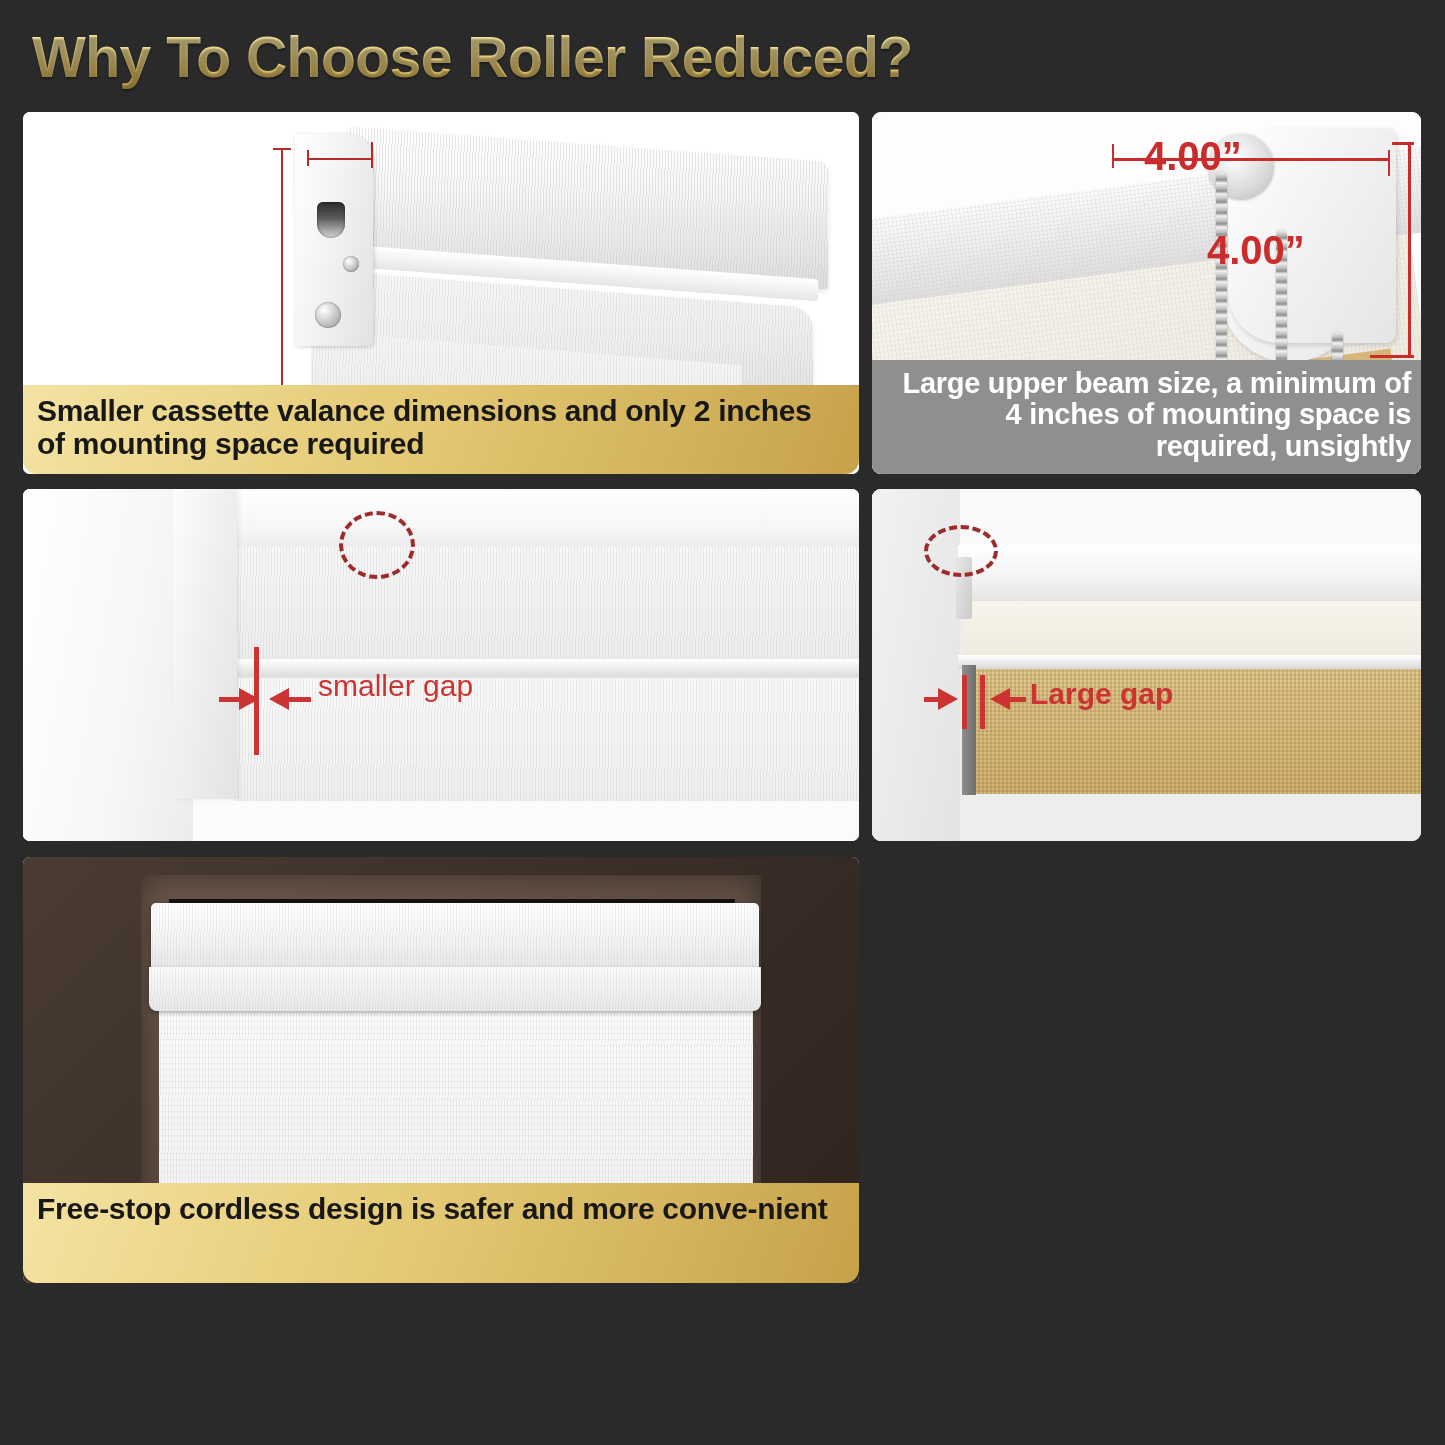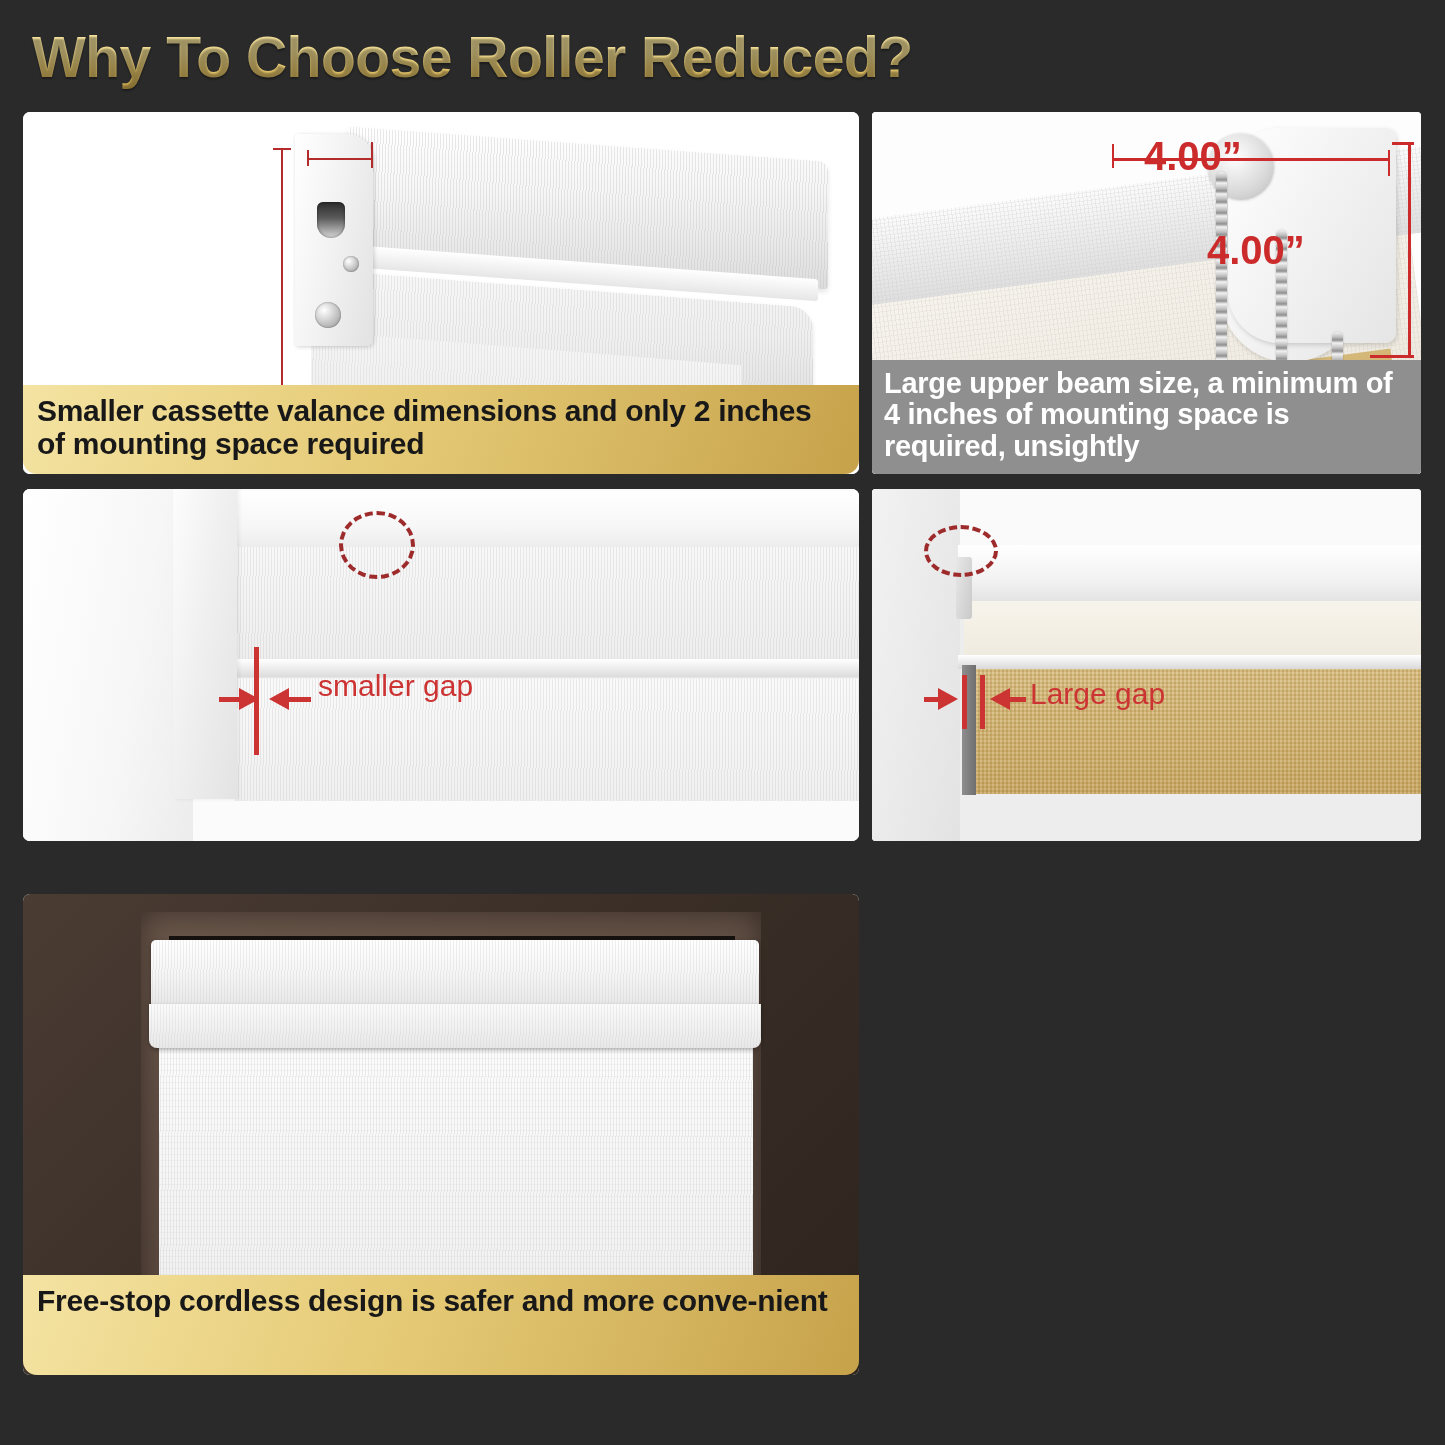--- a/index.html
+++ b/index.html
@@ -45,24 +45,24 @@
   .panel {
     position: absolute;
     overflow: hidden;
     background: #ffffff;
   }
   .panel.left  { left: 23px;  width: 836px; }
   .panel.right { left: 872px; width: 549px; }
 
   .row1 { top: 112px; height: 362px; }
   .row2 { top: 489px; height: 352px; }
-  .row3 { top: 894px; height: 481px; }
+  .row3 { top: 857px; height: 426px; }
 
   .panel.left  { border-radius: 7px; }
-  .panel.right { border-radius: 4px; }
+  .panel.right { border-radius: 9px; }
 
   .photo {
     position: absolute;
     inset: 0;
     overflow: hidden;
   }
 
   
   .caption {
     position: absolute;
@@ -78,20 +78,21 @@
     border-bottom-left-radius: 14px;
     border-bottom-right-radius: 14px;
     letter-spacing: -0.3px;
   }
   .caption.grey {
     background: #8f8f8f;
     color: #ffffff;
     font-size: 29px;
     letter-spacing: -0.3px;
     padding: 8px 10px 12px 12px;
+    text-align: right;
   }
   .caption.gold.tall { min-height: 100px; }
   .caption.grey.tall { min-height: 110px; }
 
   
   .p1-bg { position:absolute; inset:0; background:#ffffff; }
   .p1-bracket {
     position: absolute;
     left: 272px; top: 22px;
     width: 78px; height: 212px;
@@ -507,21 +508,21 @@
       <div class="p4-bracket"></div>
 
       <div class="dashed-circle" style="left:52px; top:36px; width:74px; height:52px;"></div>
 
       <div class="gap-line" style="left:90px; top:186px; width:5px; height:54px;"></div>
       <div class="gap-line" style="left:108px; top:186px; width:5px; height:54px;"></div>
       <div class="arrow-stem" style="left:52px; top:208px; width:16px;"></div>
       <div class="arrow-r" style="left:66px; top:199px;"></div>
       <div class="arrow-l" style="left:118px; top:199px;"></div>
       <div class="arrow-stem" style="left:138px; top:208px; width:16px;"></div>
-      <div class="gap-label" style="left:158px; top:188px;">Large gap</div>
+      <div class="gap-label" style="left:158px; top:188px;font-weight:bold;">Large gap</div>
     </div>
   </div>
 
   <div class="panel left row3">
     <div class="photo">
       <div class="p5-bg"></div>
       <div class="p5-reveal"></div>
       <div class="p5-inner"></div>
 
       <div class="p5-window">

